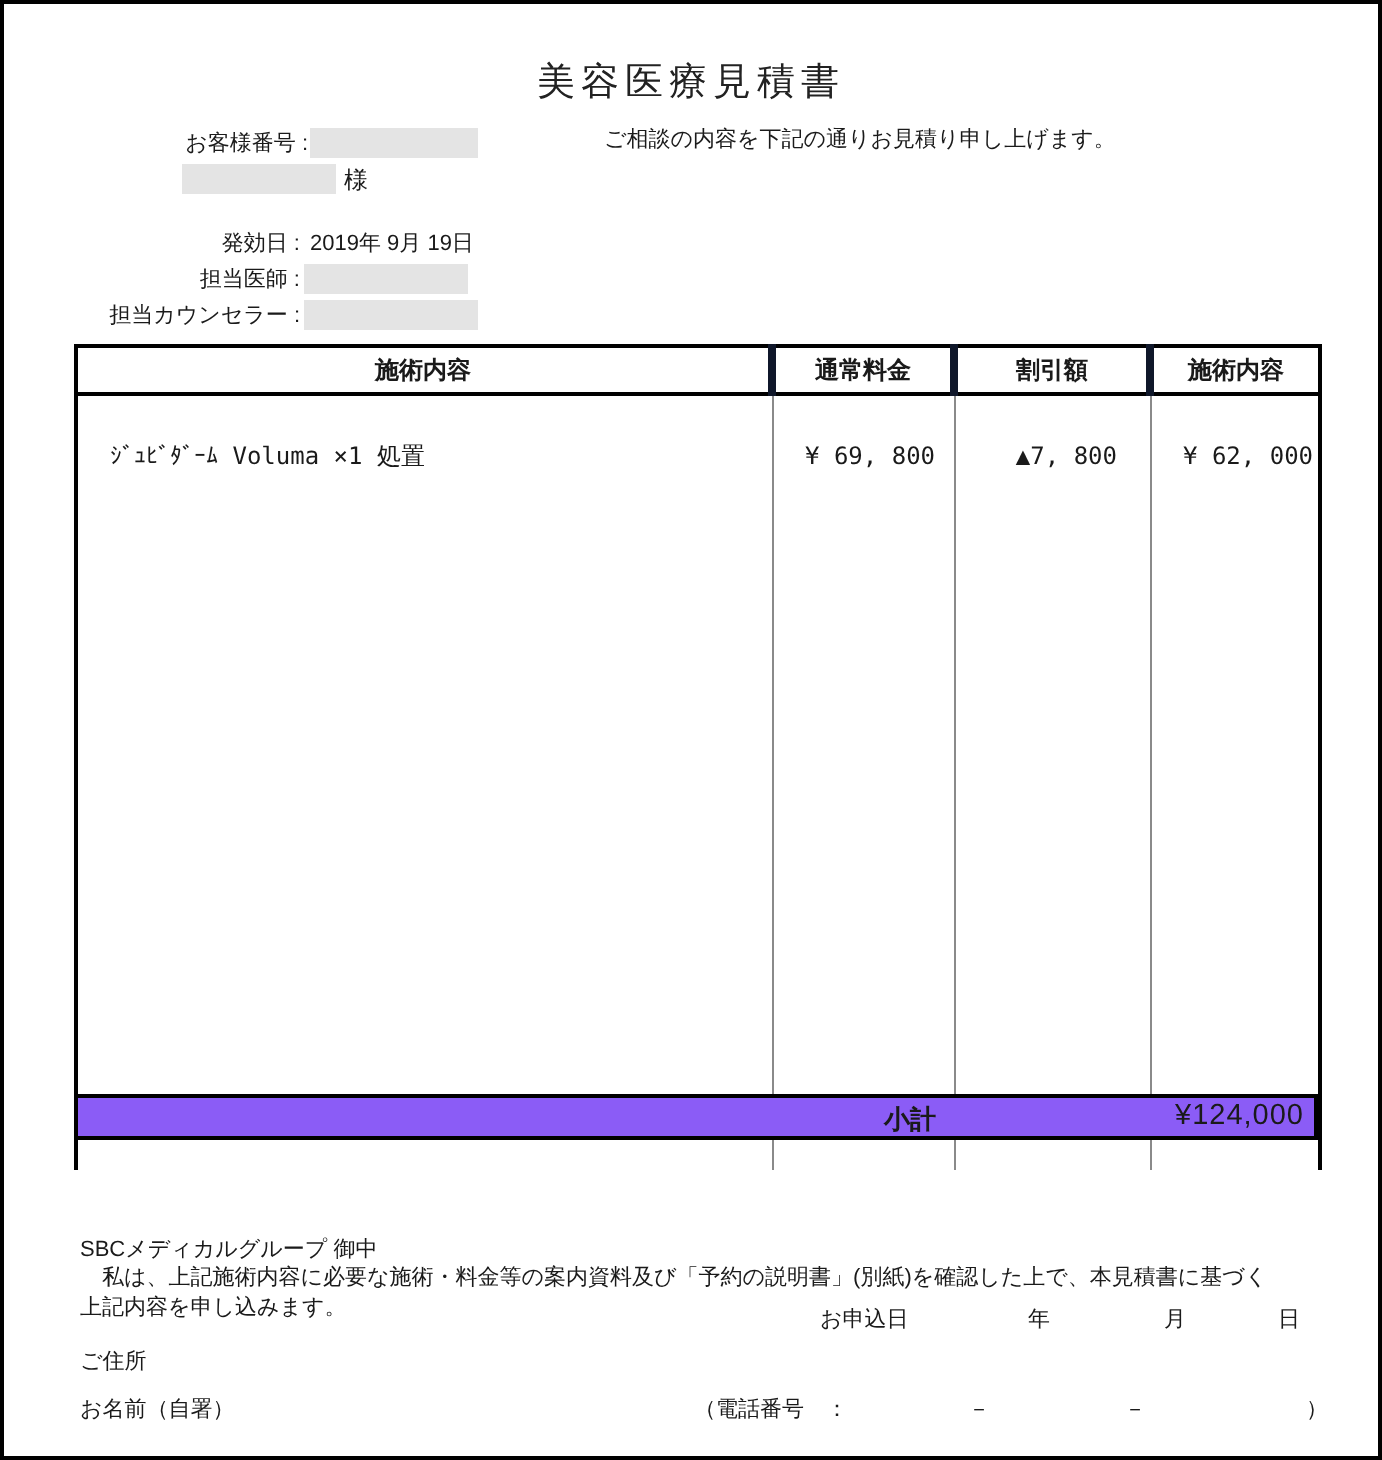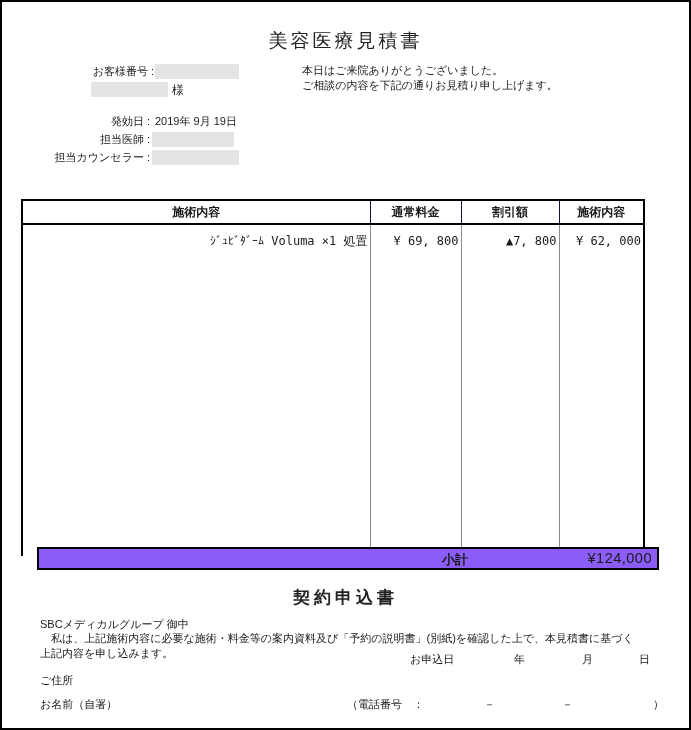--- a/index.html
+++ b/index.html
@@ -23,46 +23,44 @@
     letter-spacing: 3px;
     color: #222;
   }
   .lbl { font-size: 11px; white-space: nowrap; }
   .lbl-r { text-align: right; }
   .redaction { background: #e4e4e4; height: 15px; }
   .greeting { font-size: 11px; line-height: 15px; white-space: nowrap; }
 
   table.estimate {
     position: absolute;
-    top: 170px; left: 19px;
+    top: 170px; left: 35px;
     width: 622px;
     border-collapse: collapse;
     table-layout: fixed;
     border: 2px solid #000;
     border-bottom: none;
-    margin-top: 27px;
   }
   table.estimate th {
     height: 22px;
     font-size: 12px;
     font-weight: bold;
     text-align: center;
     border-bottom: 2px solid #000;
-    border-left: 1px solid #0f172a;
+    border-left: 4px solid #0f172a;
     padding: 0;
   }
   table.estimate th:first-child { border-left: none; }
   table.estimate td {
     font-size: 12px;
     border-left: 1px solid #8a8a8a;
-    padding: 2px;
+    padding: 16px;
     height: 28px;
     vertical-align: middle;
     white-space: nowrap;
-    text-align: right;
   }
   table.estimate td:first-child { border-left: none; }
   td.c-name { padding-left: 30px; font-family: "DejaVu Sans Mono", monospace; font-size: 12px; }
   td.c-num  { text-align: right; padding-right: 9px; font-family: "DejaVu Sans Mono", monospace; font-size: 12px; }
   tr.filler td { height: 295px; }
 
   .subtotal-box {
     position: absolute;
     top: 545px; left: 35px;
     width: 622px; height: 23px;
@@ -99,21 +97,20 @@
 
   <div class="abs doc-title">美容医療見積書</div>
 
   <div class="abs lbl lbl-r" style="top:62px; left:60px; width:92px;">お客様番号 :</div>
   <div class="abs redaction" style="top:62px; left:153px; width:84px;"></div>
 
   <div class="abs redaction" style="top:80px; left:89px; width:77px;"></div>
   <div class="abs lbl" style="top:80px; left:170px; font-size:12px;">様</div>
 
   <div class="abs greeting" style="top:61px; left:300px;">
-    <div>本日はご来院ありがとうございました。</div>
     <div>ご相談の内容を下記の通りお見積り申し上げます。</div>
   </div>
 
   <div class="abs lbl lbl-r" style="top:112px; left:40px; width:108px;">発効日 :</div>
   <div class="abs lbl" style="top:112px; left:153px;">2019年 9月  19日</div>
 
   <div class="abs lbl lbl-r" style="top:130px; left:40px; width:108px;">担当医師 :</div>
   <div class="abs redaction" style="top:130px; left:150px; width:82px;"></div>
 
   <div class="abs lbl lbl-r" style="top:148px; left:20px; width:128px;">担当カウンセラー :</div>
@@ -148,21 +145,20 @@
         <td></td>
       </tr>
     </tbody>
   </table>
 
   <div class="subtotal-box">
     <span class="subtotal-label">小計</span>
     <span class="subtotal-value">¥124,000</span>
   </div>
 
-  <div class="abs contract-title">契約申込書</div>
 
   <div class="abs smalltext" style="top:629px; left:38px;">　私は、上記施術内容に必要な施術・料金等の案内資料及び「予約の説明書」(別紙)を確認した上で、本見積書に基づく</div>
   <div class="abs smalltext" style="top:615px; left:38px;">SBCメディカルグループ 御中</div>
   <div class="abs smalltext" style="top:644px; left:38px;">上記内容を申し込みます。</div>
 
   <div class="abs smalltext" style="top:650px; left:408px;">お申込日</div>
   <div class="abs smalltext" style="top:650px; left:512px;">年</div>
   <div class="abs smalltext" style="top:650px; left:580px;">月</div>
   <div class="abs smalltext" style="top:650px; left:637px;">日</div>
 

